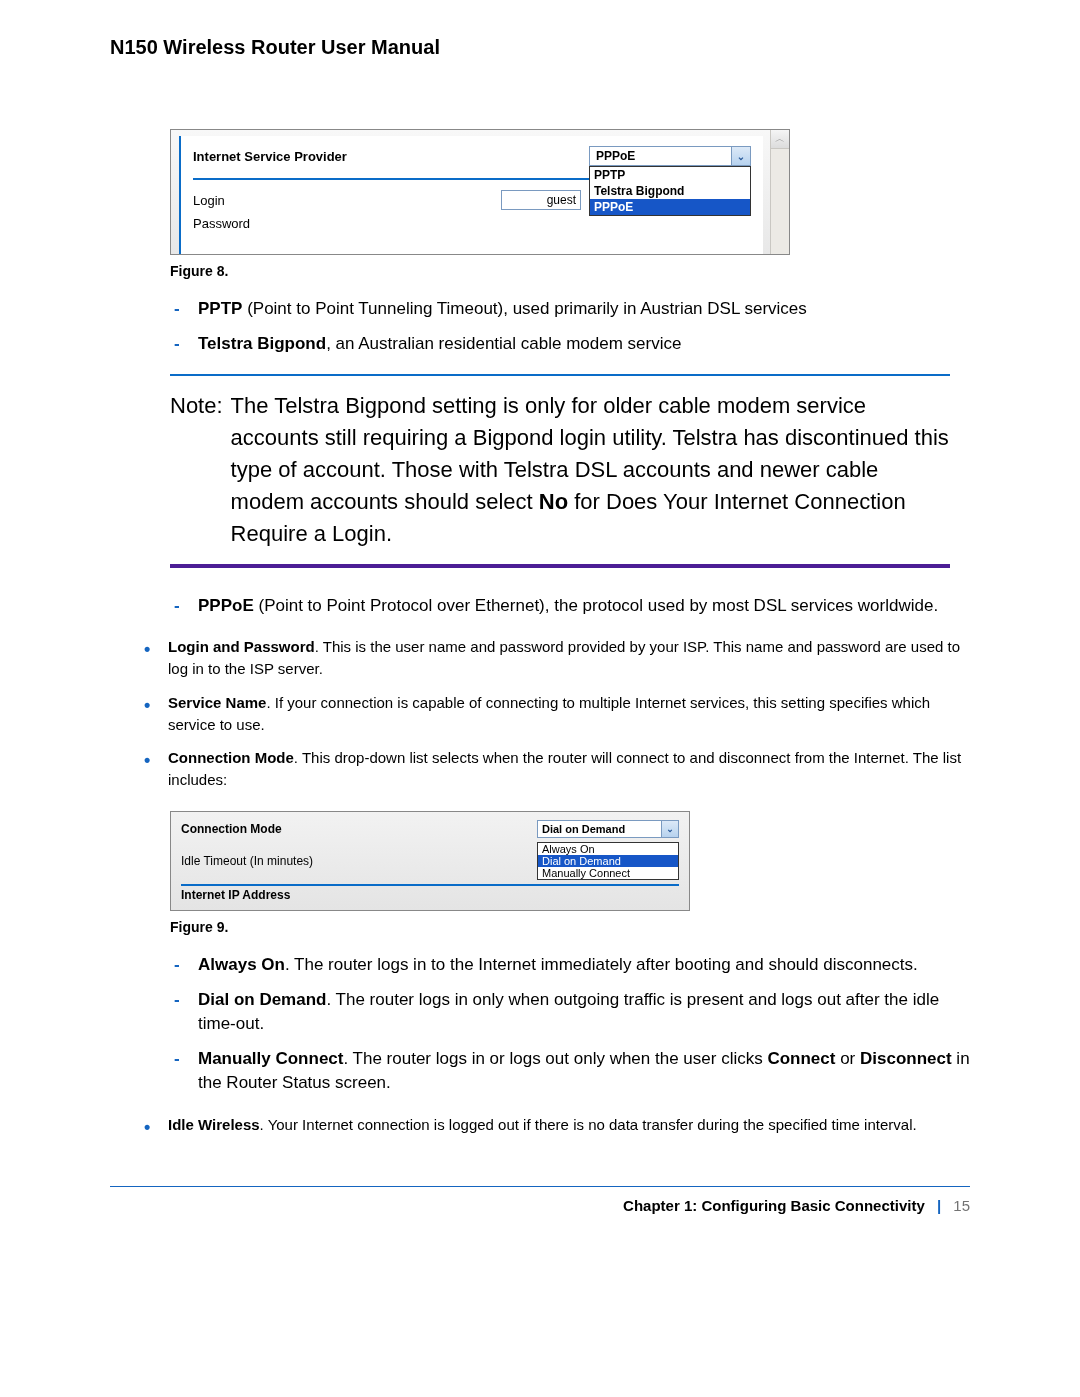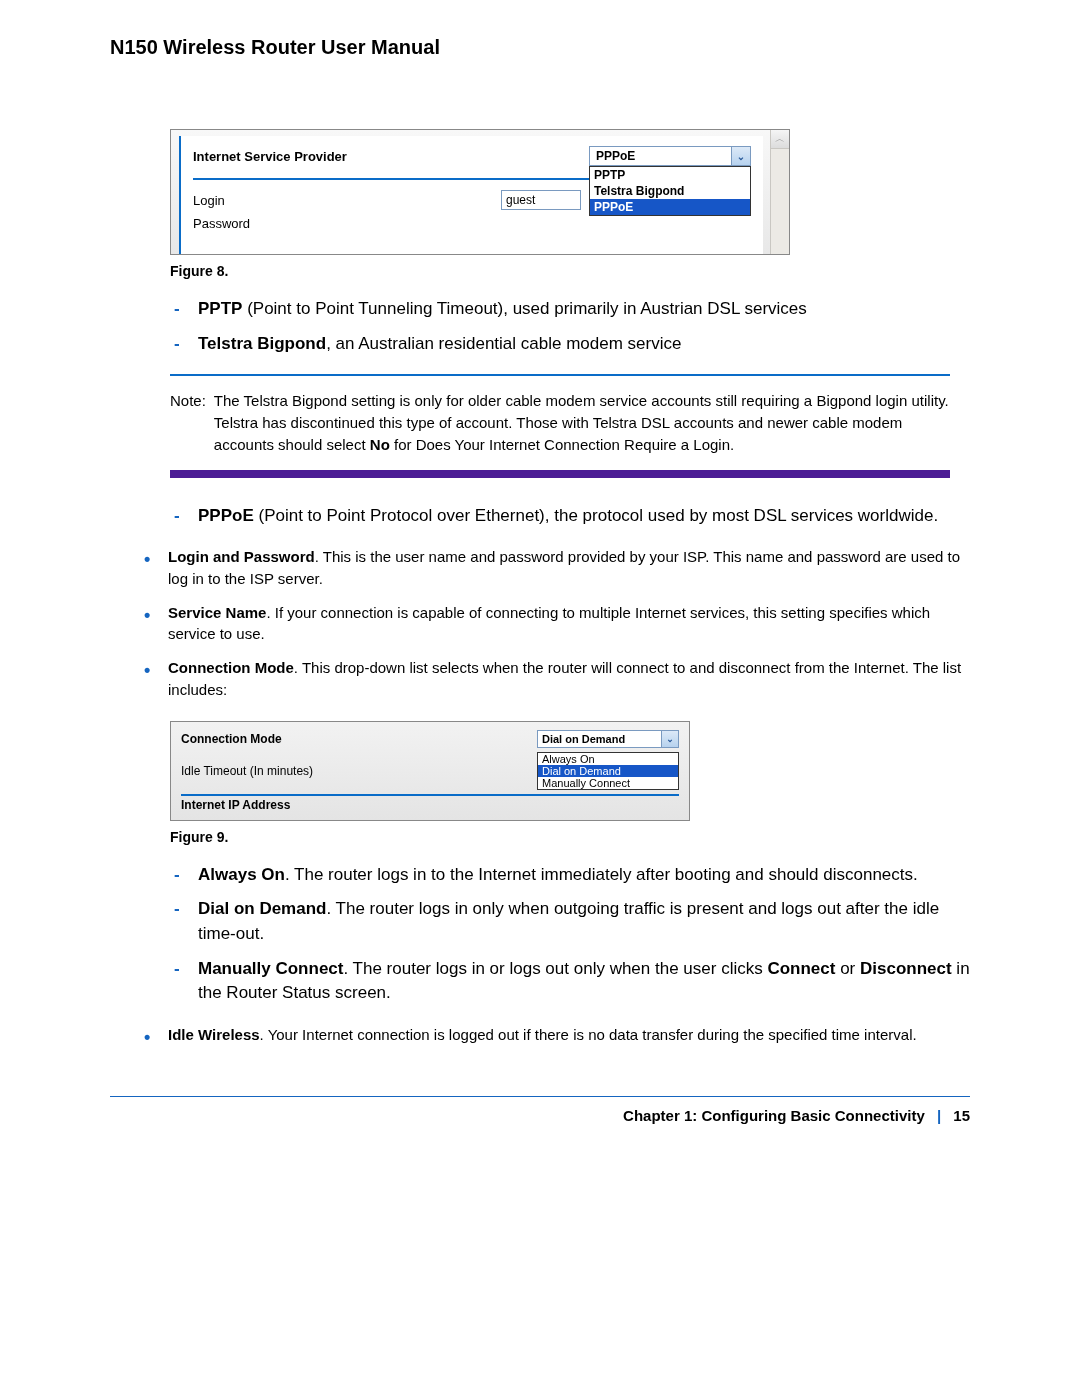--- a/index.html
+++ b/index.html
@@ -153,24 +153,24 @@
   ul.dot > li::before {
     content: "•";
     position: absolute;
     left: 4px;
     color: #1565c0;
     font-weight: bold;
     font-size: 18px;
   }
   .note-block {
     border-top: 2px solid #0a6cc8;
-    border-bottom: 8px solid #4c1d95;
+    border-bottom: 4px solid #4c1d95;
     margin: 12px 20px 26px 60px;
     padding: 14px 0;
-    font-size: 15px;
+    font-size: 22px;
     line-height: 1.45;
     display: flex;
   }
   .note-label {
     font-weight: normal;
     white-space: nowrap;
     padding-right: 8px;
   }
   .note-body {}
   .bold { font-weight: bold; }
@@ -209,21 +209,21 @@
     border: none;
     border-top: 1px solid #1565c0;
     margin: 50px 0 10px 0;
   }
   .footer {
     text-align: right;
     font-size: 15px;
   }
   .footer .chap { font-weight: bold; }
   .footer .sep { color: #1565c0; padding: 0 8px; font-weight: bold;}
-  .footer .pnum { color: #000000; font-weight: bold; }
+  .footer .pnum { color: #737373; font-weight: normal; }
 </style>
 </head>
 <body>
 
 <div class="page">
   <div class="doc-title">N150 Wireless Router User Manual</div>
 
   <div class="fig-container">
     <div class="fig8">
       <div class="scrollbar">
@@ -239,21 +239,21 @@
             </span>
             <div class="fig8-dropdown">
               <div>PPTP</div>
               <div>Telstra Bigpond</div>
               <div class="sel">PPPoE</div>
             </div>
           </span>
         </div>
         <div class="fig8-row">
           <span class="fig8-label">Login</span>
-          <span class="fig8-field" style="margin-right:170px;">guest</span>
+          <span class="fig8-field" style="margin-right:170px;text-align:right;">guest</span>
         </div>
         <div class="fig8-row">
           <span class="fig8-label">Password</span>
           <span></span>
         </div>
       </div>
     </div>
   </div>
   <div class="fig-caption">Figure 8.</div>
 

